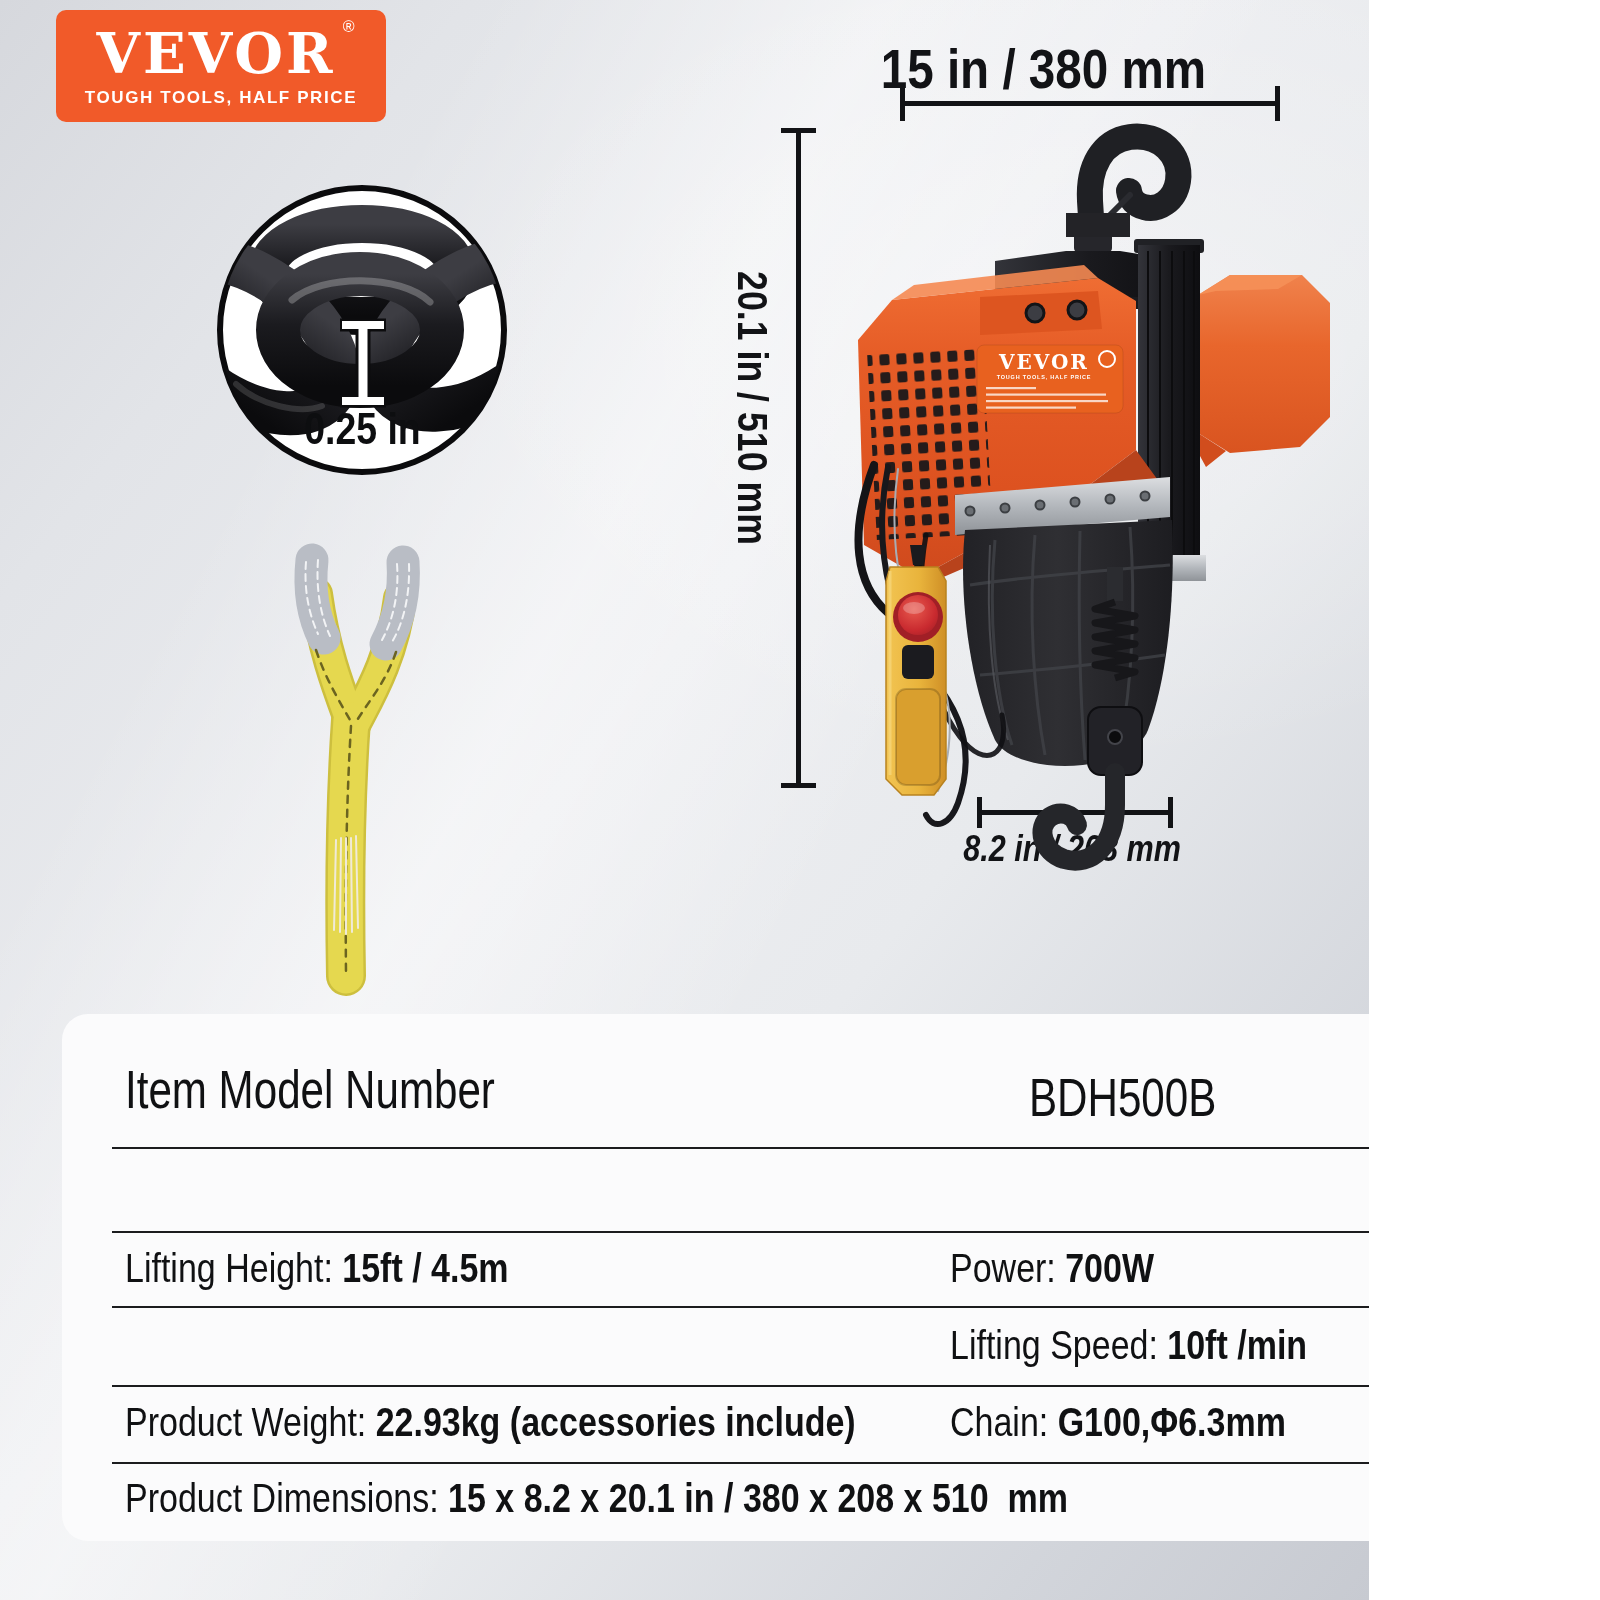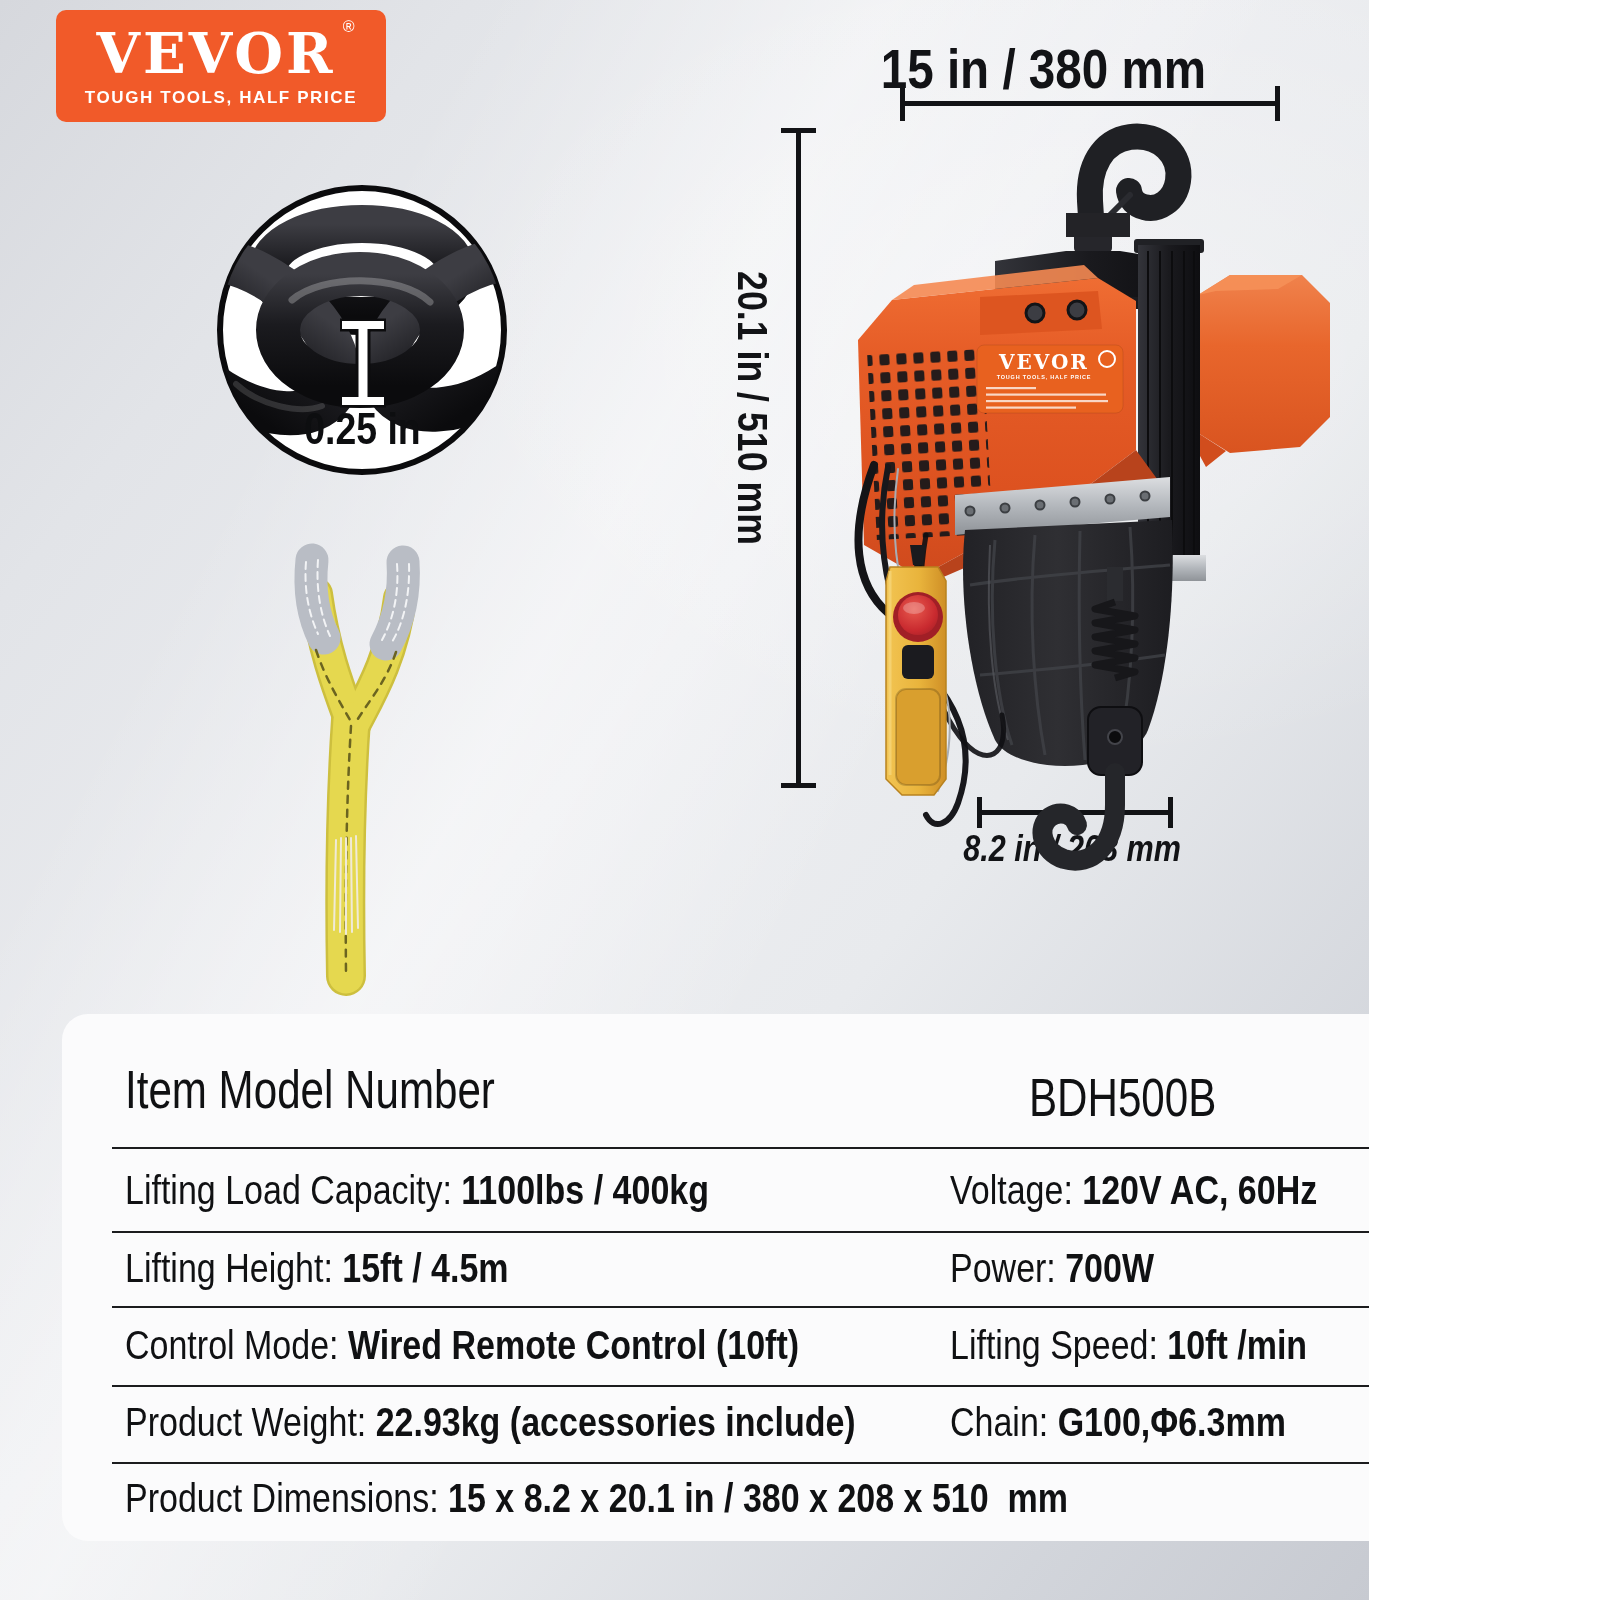--- a/index.html
+++ b/index.html
@@ -302,34 +302,29 @@
     </g>
   </svg>
 
   <div class="card">
     <div class="spec-header">
       <span class="cond cond-l">Item Model Number</span>
       <span class="spec-hv"><span class="cond cond-l">BDH500B</span></span>
     </div>
     <div class="rule r1"></div>
 
-    <div class="spec-row row0">
-      <span class="cell cl"><span class="cond cond-l"><span class="lab">Lifting Load Capacity:</span><span class="val">1100lbs / 400kg</span></span></span>
-      <span class="cell cr"><span class="cond cond-l"><span class="lab">Voltage:</span><span class="val">120V AC, 60Hz</span></span></span>
-    </div>
     <div class="rule r2"></div>
 
     <div class="spec-row row1">
       <span class="cell cl"><span class="cond cond-l"><span class="lab">Lifting Height:</span><span class="val">15ft / 4.5m</span></span></span>
       <span class="cell cr"><span class="cond cond-l"><span class="lab">Power:</span><span class="val">700W</span></span></span>
     </div>
     <div class="rule r3"></div>
 
     <div class="spec-row row2">
-      <span class="cell cl"><span class="cond cond-l"><span class="lab">Control Mode:</span><span class="val">Wired Remote Control (10ft)</span></span></span>
       <span class="cell cr"><span class="cond cond-l"><span class="lab">Lifting Speed:</span><span class="val">10ft /min</span></span></span>
     </div>
     <div class="rule r4"></div>
 
     <div class="spec-row row3">
       <span class="cell cl"><span class="cond cond-l"><span class="lab">Product Weight:</span><span class="val">22.93kg (accessories include)</span></span></span>
       <span class="cell cr"><span class="cond cond-l"><span class="lab">Chain:</span><span class="val">G100,Φ6.3mm</span></span></span>
     </div>
     <div class="rule r5"></div>
 

